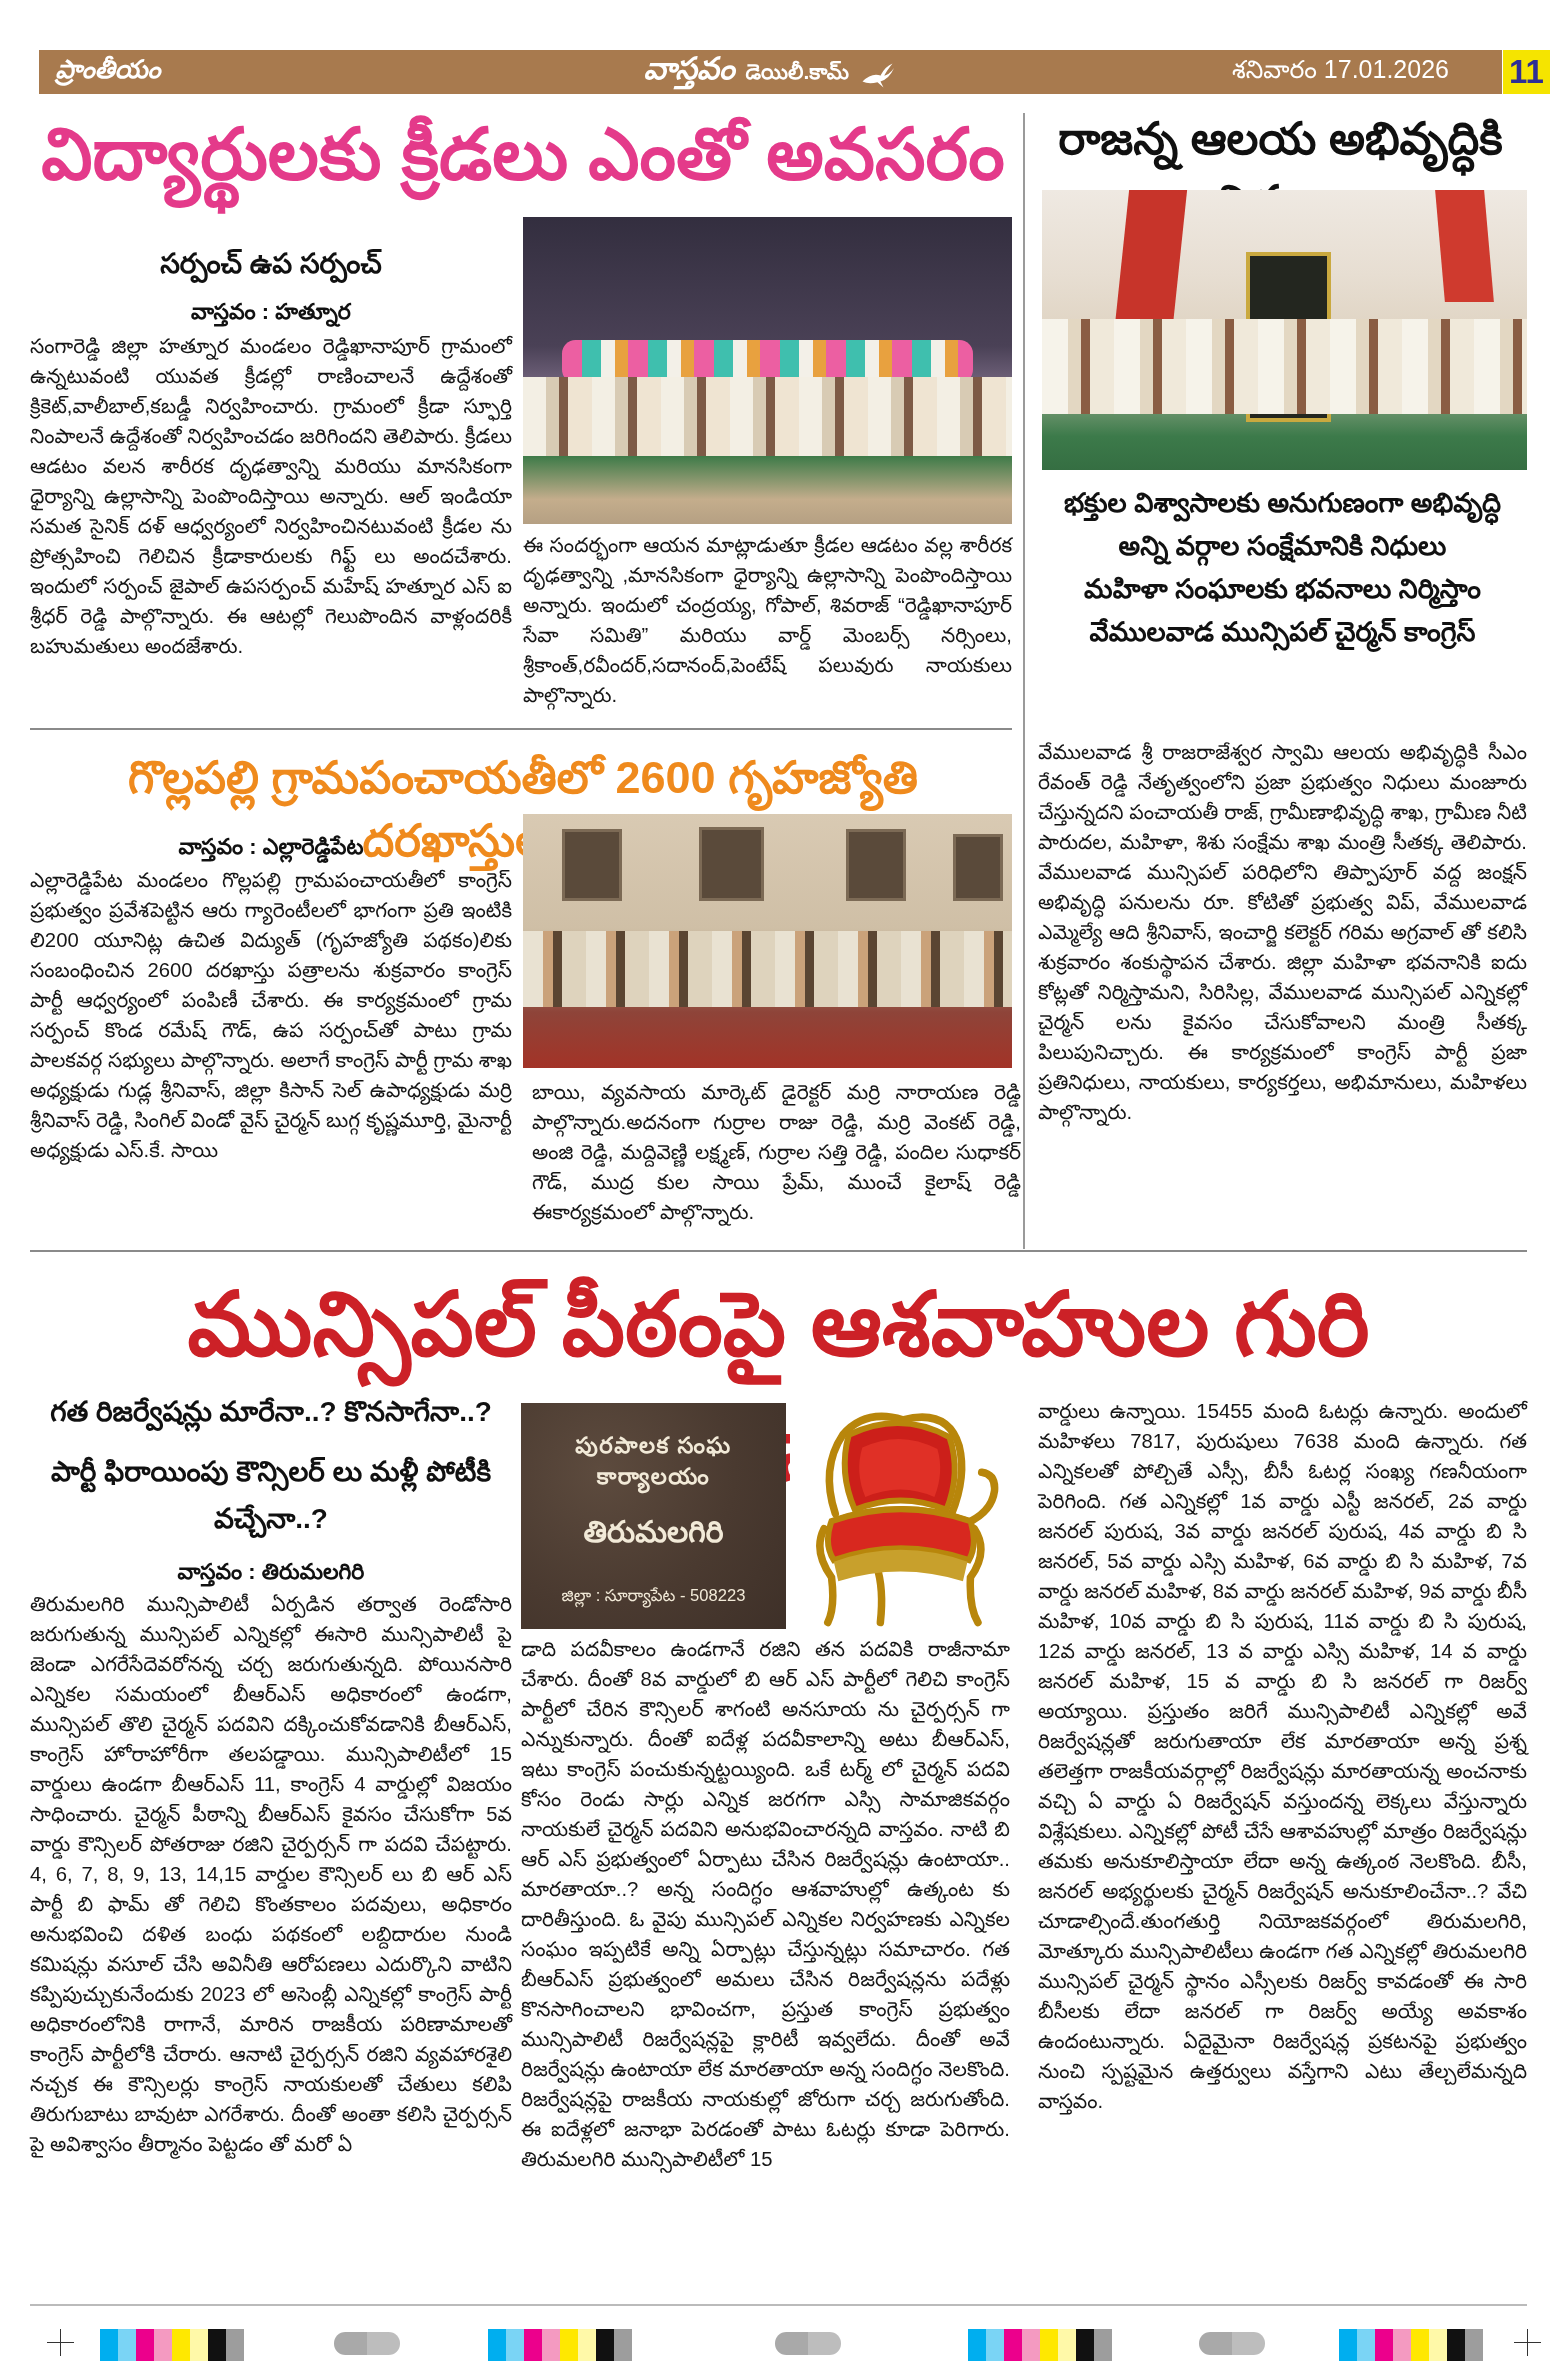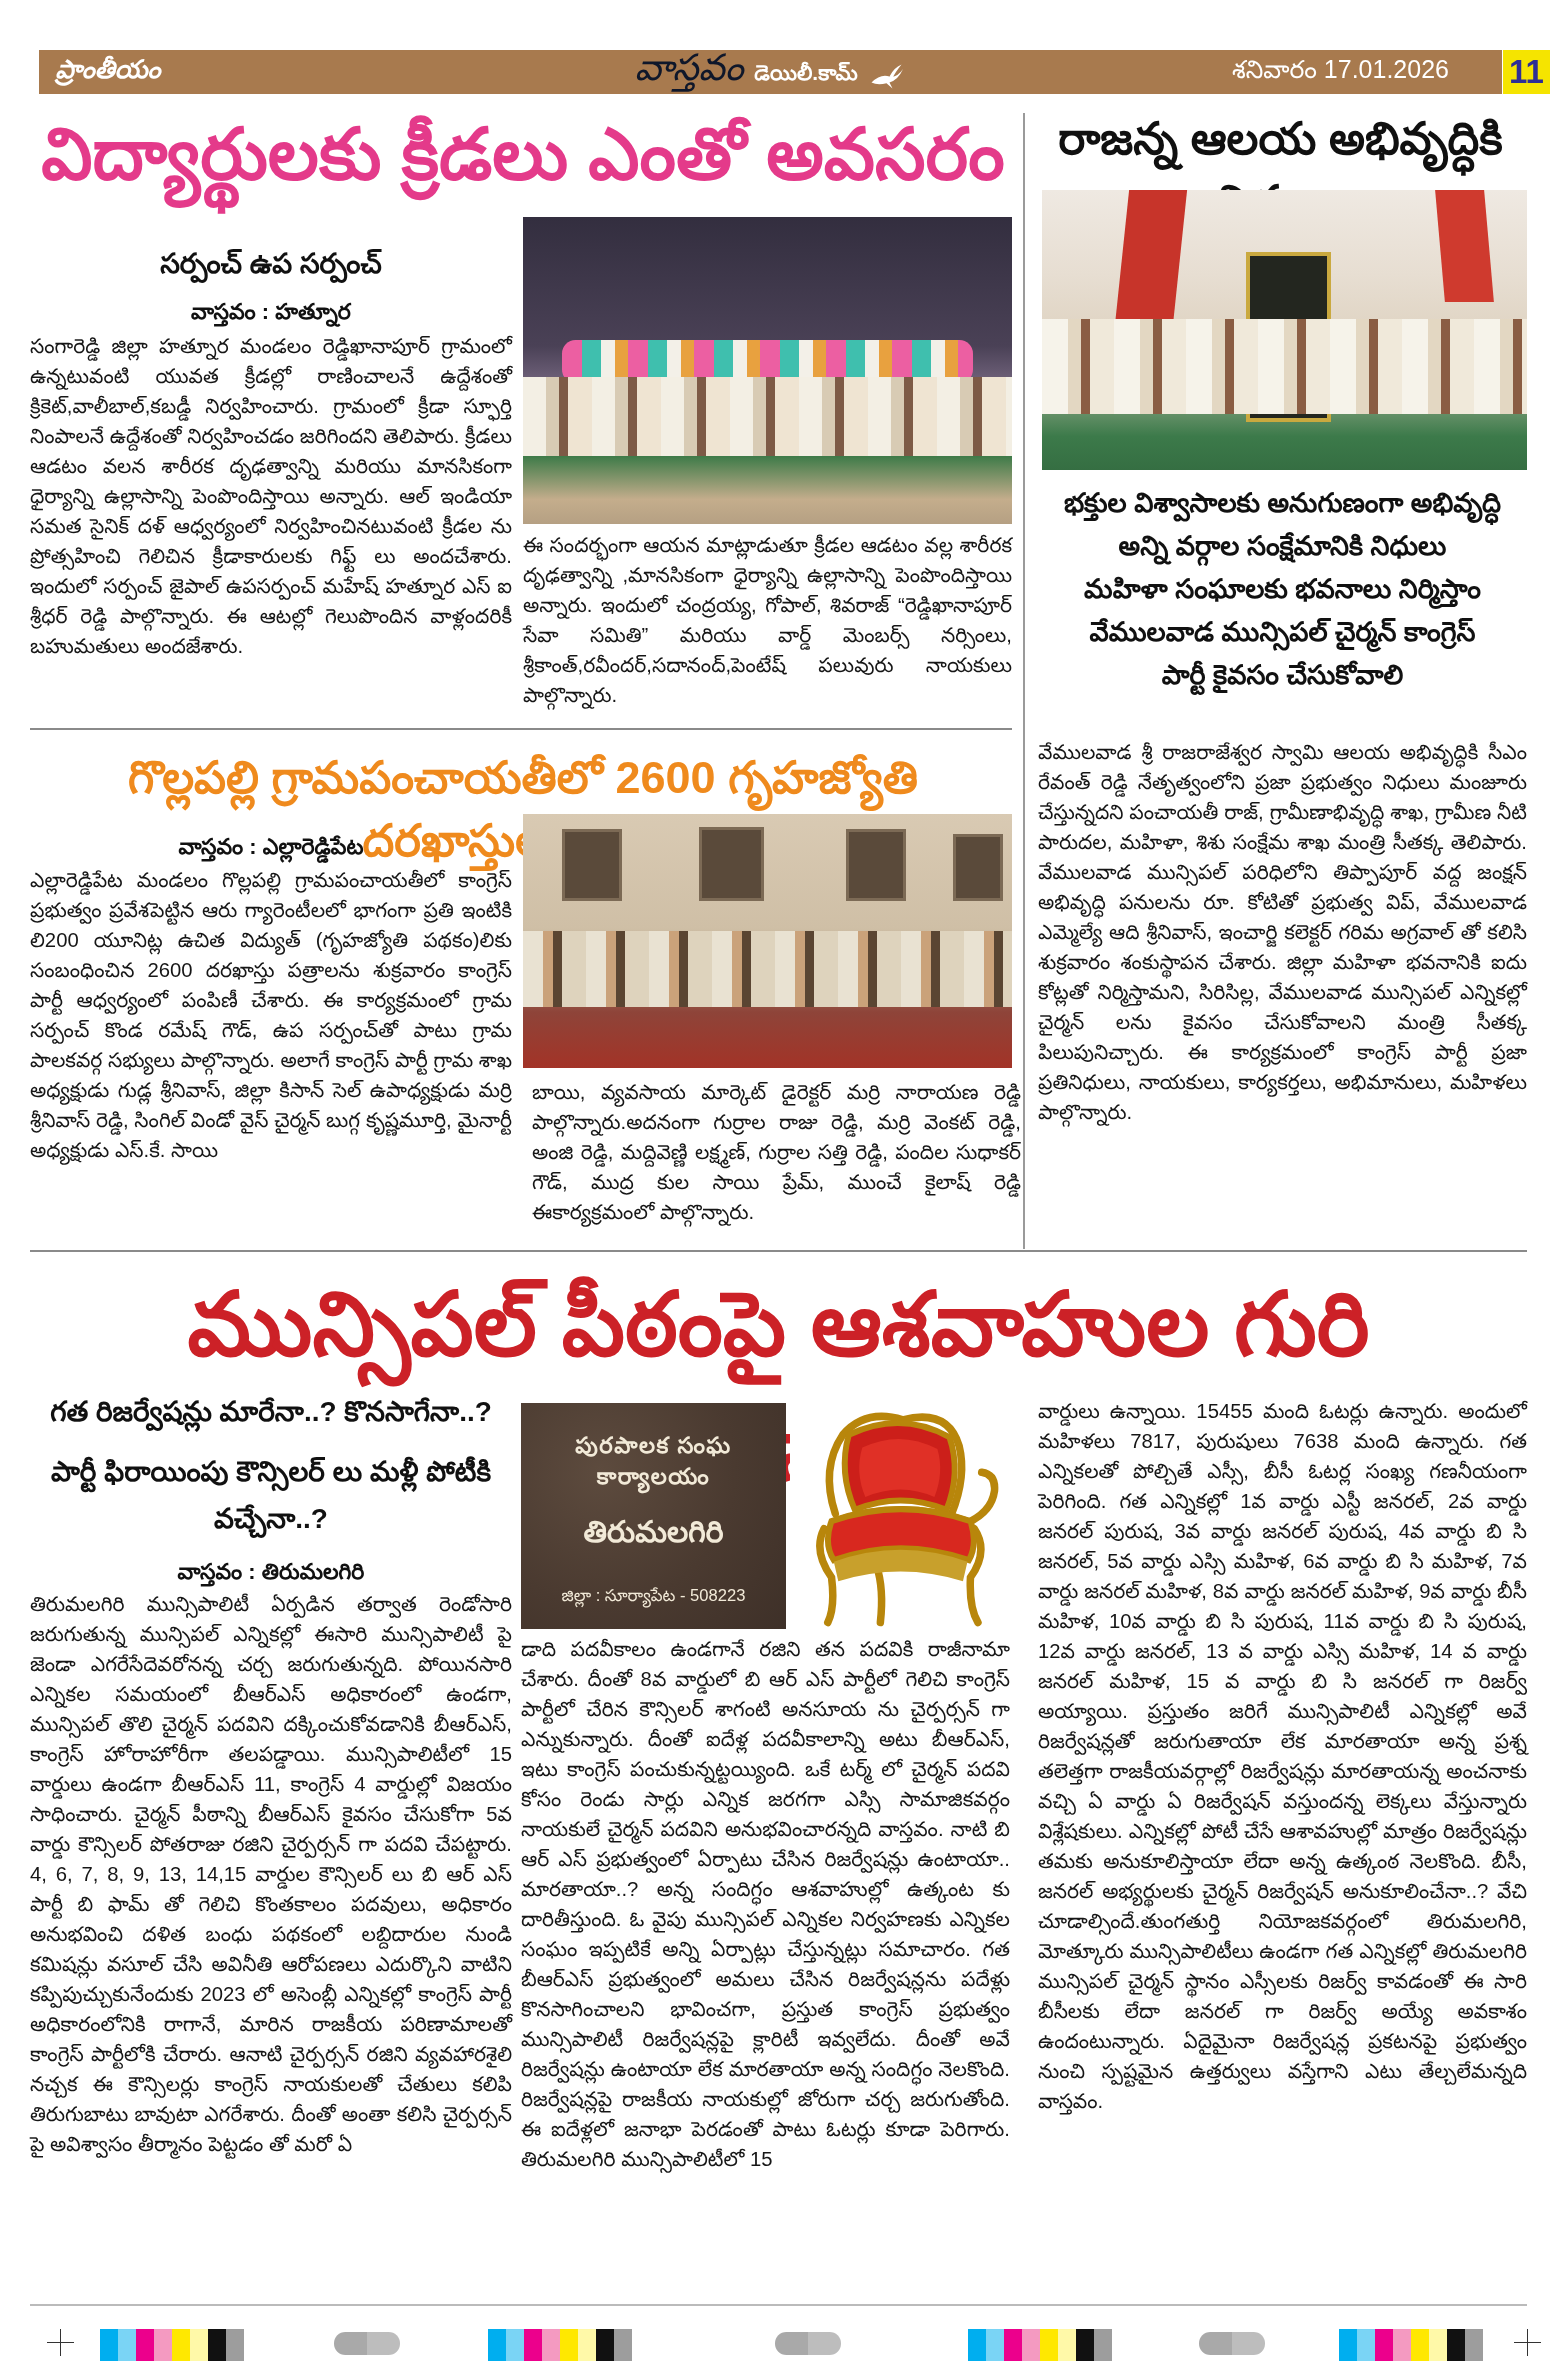--- a/index.html
+++ b/index.html
@@ -4,21 +4,21 @@
 <style>
   html,body{margin:0;padding:0;background:#e9e9e9;}
   .page{position:relative;width:1555px;height:2377px;background:#ffffff;
         font-family:"Liberation Sans","DejaVu Sans",sans-serif;color:#141414;overflow:hidden;}
   .abs{position:absolute;}
 
   
   .mast{left:39px;top:50px;width:1463px;height:44px;background:#a87a4e;display:flex;align-items:center;}
   .mast-section{margin-left:16.6px;color:#ffffff;font-size:25.6px;font-weight:bold;font-style:italic;}
   .mast-center{position:absolute;left:0;right:0;text-align:center;}
-  .mast-title{color:#0f172a;font-size:37px;font-weight:normal;font-style:italic;}
+  .mast-title{color:#ffffff;font-size:31px;font-weight:bold;font-style:italic;}
   .mast-sub{color:#ffffff;font-size:21px;font-weight:bold;margin-left:7.5px;}
   .mast-bird{display:inline-block;vertical-align:middle;margin-left:6px;}
   .mast-date{position:absolute;right:53px;color:#ffffff;font-size:25px;}
   .pagebox{left:1503px;top:50px;width:47px;height:44px;background:#f5e400;display:flex;align-items:center;justify-content:center;
            color:#2e2e96;font-size:33px;font-weight:bold;}
 
   
   .rule-h{background:#8a8a8a;height:1.5px;}
   .rule-v{background:#9a9a9a;width:1.5px;}
 
@@ -124,21 +124,20 @@
     <div class="drape-r"></div>
     <div class="plaque"></div>
     <div class="crowd"></div>
   </div>
 
   <div class="abs" style="left:1038px;top:482px;width:489px;">
     <div class="deckline">భక్తుల విశ్వాసాలకు అనుగుణంగా అభివృద్ధి</div>
     <div class="deckline">అన్ని వర్గాల సంక్షేమానికి నిధులు</div>
     <div class="deckline">మహిళా సంఘాలకు భవనాలు నిర్మిస్తాం</div>
     <div class="deckline">వేములవాడ మున్సిపల్ చైర్మన్ కాంగ్రెస్</div>
-    <div class="deckline">పార్టీ కైవసం చేసుకోవాలి</div>
   </div>
   <div class="abs body-txt" style="left:1038px;top:737px;width:489px;height:508px;">వేములవాడ శ్రీ రాజరాజేశ్వర స్వామి ఆలయ అభివృద్ధికి సీఎం రేవంత్ రెడ్డి నేతృత్వంలోని ప్రజా ప్రభుత్వం నిధులు మంజూరు చేస్తున్నదని పంచాయతీ రాజ్, గ్రామీణాభివృద్ధి శాఖ, గ్రామీణ నీటి పారుదల, మహిళా, శిశు సంక్షేమ శాఖ మంత్రి సీతక్క తెలిపారు. వేములవాడ మున్సిపల్ పరిధిలోని తిప్పాపూర్ వద్ద జంక్షన్ అభివృద్ధి పనులను రూ. కోటితో ప్రభుత్వ విప్, వేములవాడ ఎమ్మెల్యే ఆది శ్రీనివాస్, ఇంచార్జి కలెక్టర్ గరిమ అగ్రవాల్ తో కలిసి శుక్రవారం శంకుస్థాపన చేశారు. జిల్లా మహిళా భవనానికి ఐదు కోట్లతో నిర్మిస్తామని, సిరిసిల్ల, వేములవాడ మున్సిపల్ ఎన్నికల్లో చైర్మన్ లను కైవసం చేసుకోవాలని మంత్రి సీతక్క పిలుపునిచ్చారు. ఈ కార్యక్రమంలో కాంగ్రెస్ పార్టీ ప్రజా ప్రతినిధులు, నాయకులు, కార్యకర్తలు, అభిమానులు, మహిళలు పాల్గొన్నారు.</div>
 
   <div class="abs rule-h" style="left:30px;top:1250px;width:1497px;"></div>
 
   <div class="abs h-red">మున్సిపల్ పీఠంపై ఆశవాహుల గురి కుదిరేనా..?</div>
 
   <div class="abs subhead" style="left:30px;top:1396px;width:482px;">గత రిజర్వేషన్లు మారేనా..? కొనసాగేనా..?</div>
   <div class="abs subhead" style="left:30px;top:1448px;width:482px;line-height:47px;">పార్టీ ఫిరాయింపు కౌన్సిలర్ లు మళ్లీ పోటీకి వచ్చేనా..?</div>
   <div class="abs dateline" style="left:30px;top:1559px;width:482px;">వాస్తవం : తిరుమలగిరి</div>

